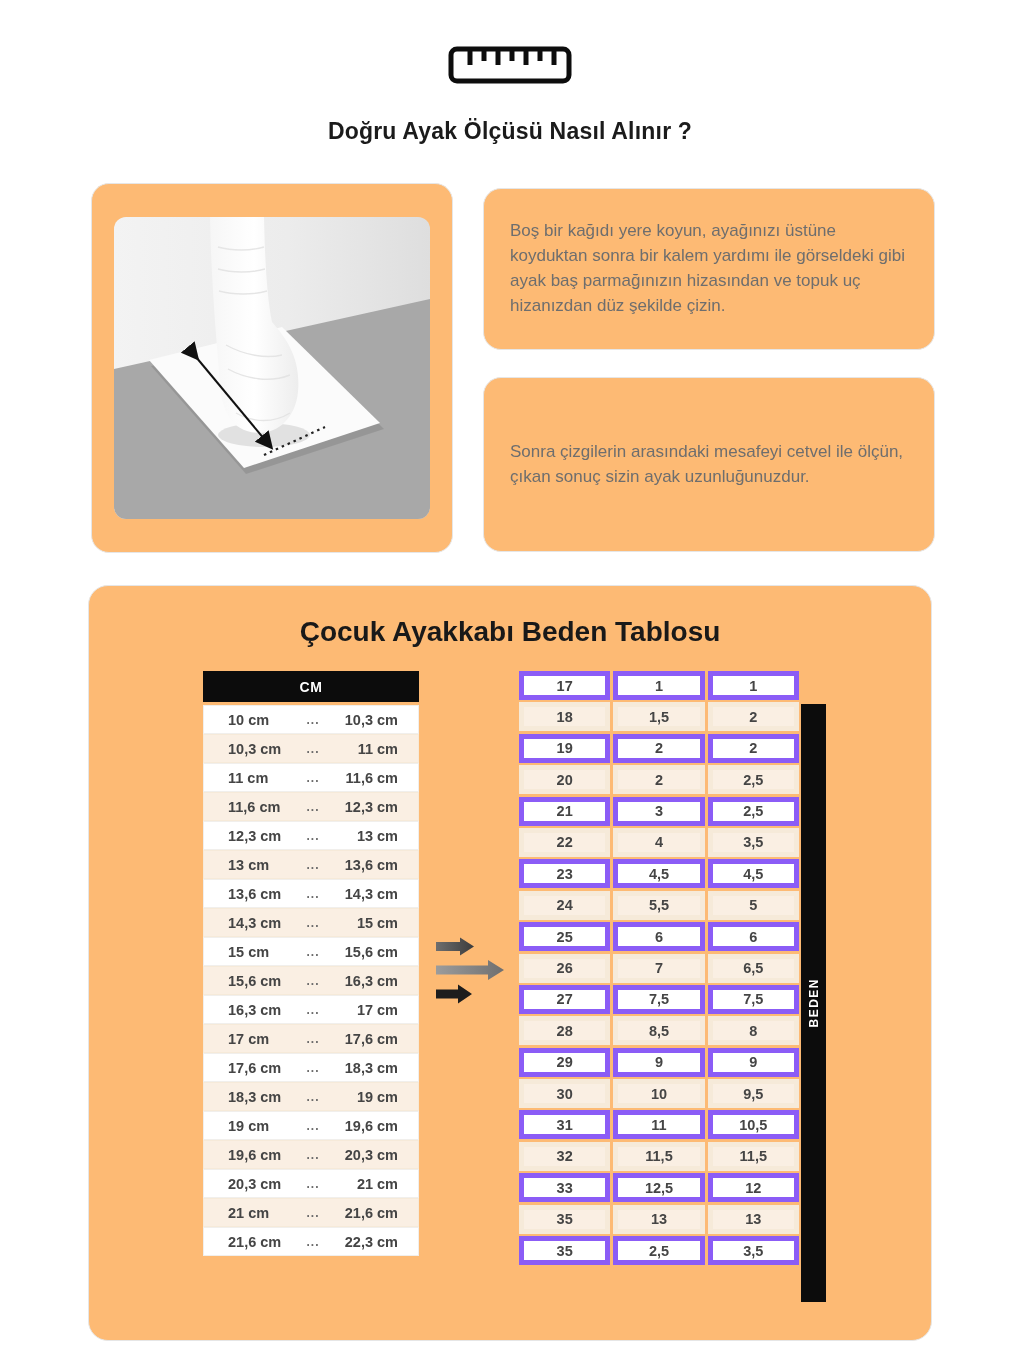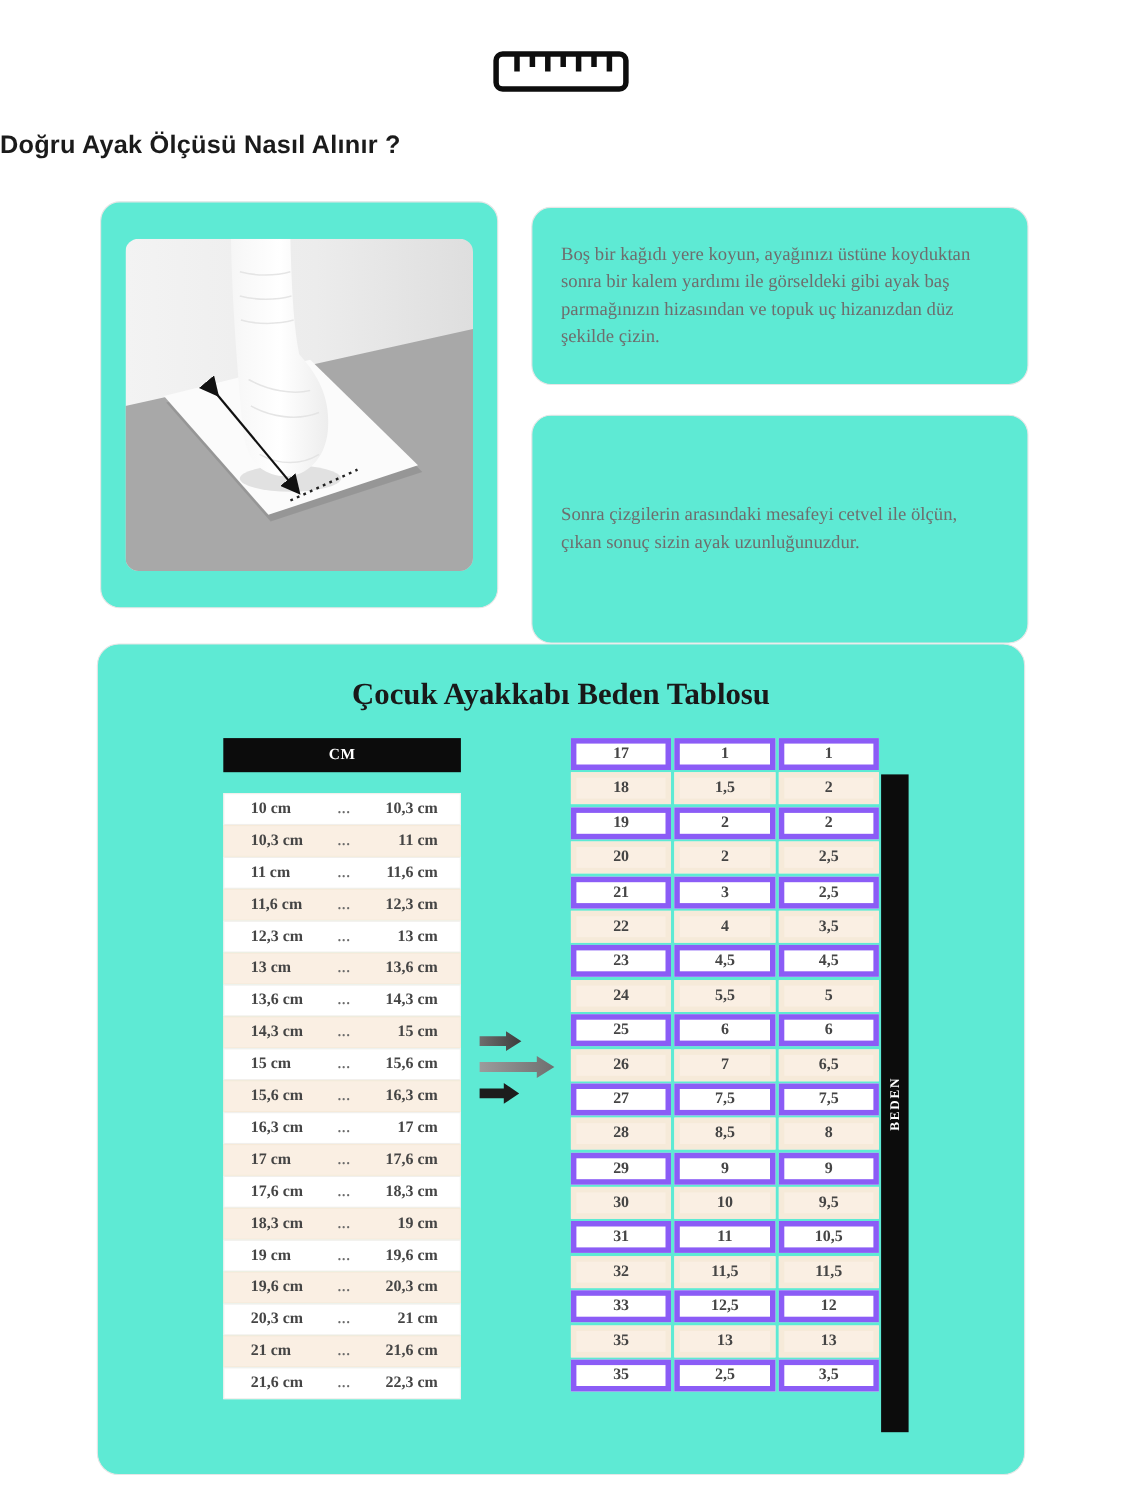--- a/index.html
+++ b/index.html
@@ -1,39 +1,39 @@
 <!DOCTYPE html>
 <html><head>
 <meta charset="utf-8">
 <style>
   html,body{margin:0;padding:0;background:#fff;}
   .page{position:relative;width:1020px;height:1360px;margin:0 auto;background:#fff;
         font-family:"Liberation Sans",sans-serif;overflow:hidden;}
 
   
   .ruler-wrap{position:absolute;top:46px;left:0;width:100%;text-align:center;}
-  .main-title{position:absolute;top:118px;left:0;width:100%;
+  .main-title{position:absolute;top:118px;left:0;width:100%;text-align:center;
               font-size:23px;font-weight:bold;color:#1b1b1b;letter-spacing:.2px;}
 
   
-  .card{position:absolute;background:#5eead4;border:1px solid #e6e6e6;border-radius:18px;box-sizing:border-box;font-family:Liberation Serif, serif;}
+  .card{position:absolute;background:#fdba74;border:1px solid #e6e6e6;border-radius:18px;box-sizing:border-box;}
   .photo-card{left:91px;top:183px;width:362px;height:370px;}
   .photo{position:absolute;left:22px;top:33px;width:316px;height:302px;border-radius:12px;overflow:hidden;}
   .inst-card{left:483px;width:452px;display:flex;align-items:center;padding:0 26px;
              color:#6e6e6e;font-size:17px;line-height:1.47;}
   .inst-1{top:188px;height:162px;}
-  .inst-2{top:377px;height:208px;}
+  .inst-2{top:377px;height:175px;}
 
   
   .table-card{left:88px;top:585px;width:844px;height:756px;border-radius:20px;}
   .table-title{position:absolute;top:30px;left:0;width:100%;text-align:center;
                font-size:28px;font-weight:bold;color:#191919;}
 
   .thead{height:31px;background:#0c0c0c;color:#fff;display:flex;align-items:center;
-         justify-content:center;font-size:14px;font-weight:bold;letter-spacing:.5px;margin-bottom:19px;}
+         justify-content:center;font-size:14px;font-weight:bold;letter-spacing:.5px;margin-bottom:3px;}
   .size-head span{flex:1;text-align:center;}
 
   .cm-table{position:absolute;left:114px;top:85px;width:216px;}
   .size-table{position:absolute;left:430px;top:85px;width:280px;}
 
   .trow{display:flex;align-items:center;height:29px;margin-bottom:0;
         font-size:14.5px;font-weight:bold;color:#454545;box-sizing:border-box;}
   .cmrow{background:#fff;border:1px solid #f1efec;}
   .cmrow.alt{background:#faefe3;border-color:#f6ead9;}
   .cmrow .c1{flex:1.05;padding-left:24px;text-align:left;}

